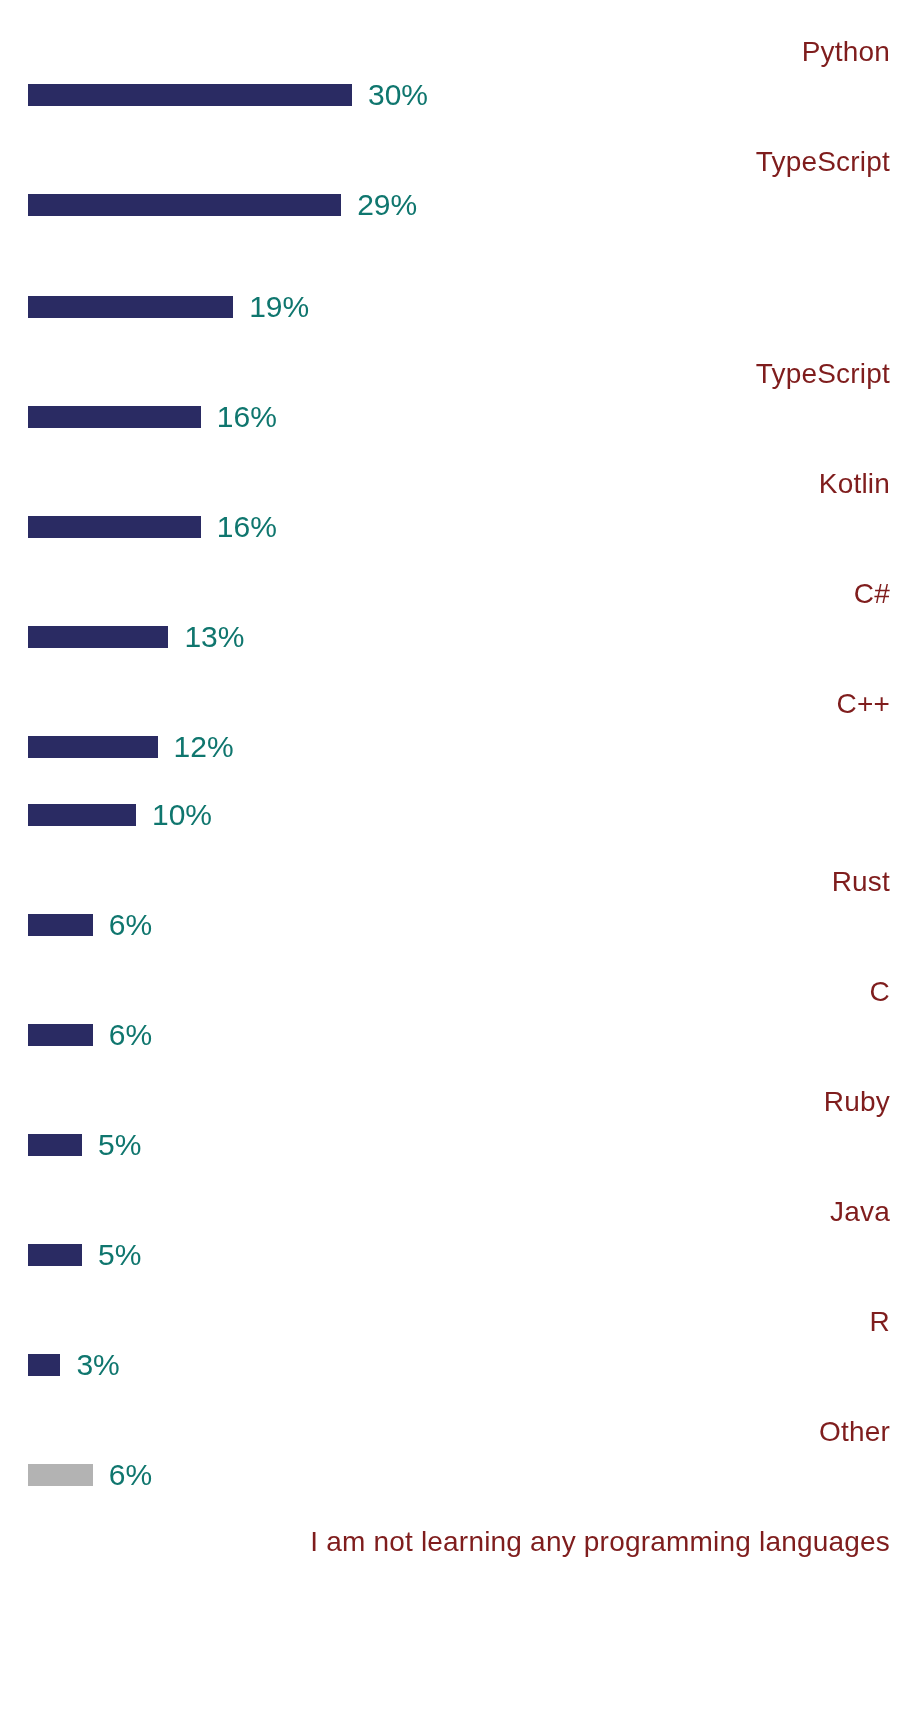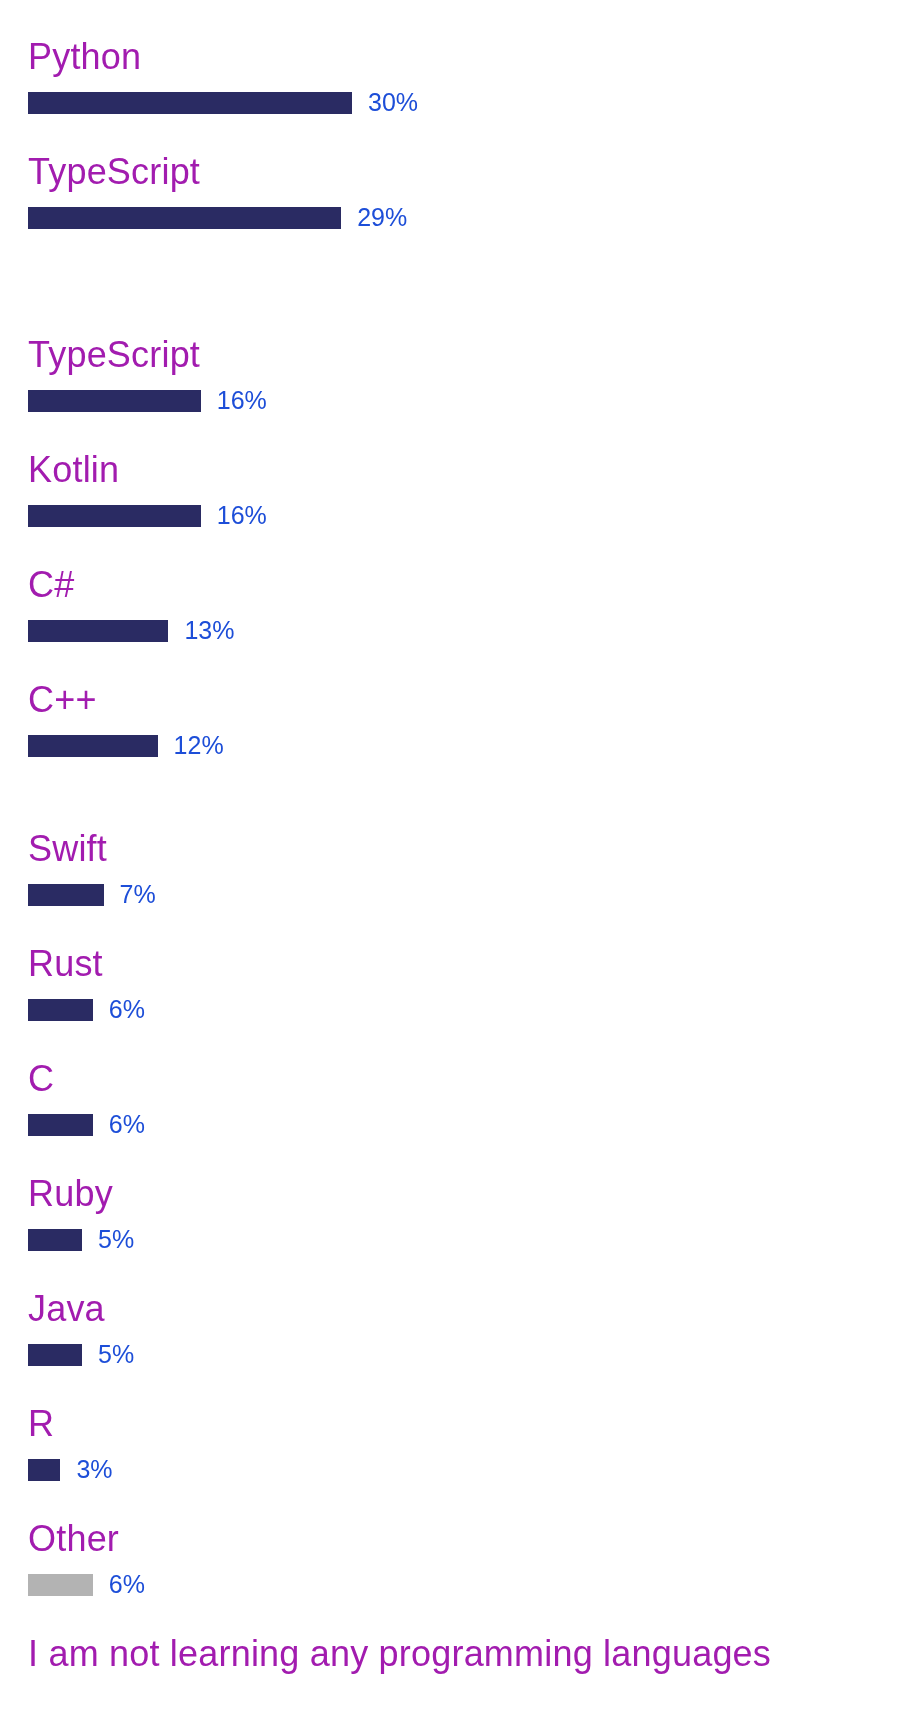--- a/index.html
+++ b/index.html
@@ -17,42 +17,43 @@
       display: flex;
       flex-direction: column;
       gap: 34px;
     }
     .bar-item {
       display: flex;
       flex-direction: column;
       gap: 10px;
     }
     .bar-label {
-      font-size: 36px;
-      color: #a21caf;
+      font-size: 28px;
+      color: #7f1d1d;
       font-weight: 400;
       letter-spacing: 0.2px;
+      text-align: right;
     }
     .bar-row {
       display: flex;
       align-items: center;
       gap: 16px;
     }
     .bar-fill {
       height: 22px;
     }
     .bar-fill.primary {
       background: #2a2b63;
     }
     .bar-fill.secondary {
       background: #b3b3b3;
     }
     .bar-value {
-      font-size: 25px;
-      color: #1d4ed8;
+      font-size: 30px;
+      color: #0f766e;
       font-weight: 500;
     }
   </style>
 </head>
 <body>
 
 <div class="chart" id="chart-root">
     <div class="bar-item">
       <div class="bar-label">Python</div>
       <div class="bar-row">
@@ -63,20 +64,24 @@
     <div class="bar-item">
       <div class="bar-label">TypeScript</div>
       <div class="bar-row">
         <div class="bar-fill primary" style="width: 313.2px; background: rgb(42, 43, 99);"></div>
         <div class="bar-value">29%</div>
       </div>
     </div>
     <div class="bar-item">
     </div>
     <div class="bar-item">
+      <div class="bar-row">
+        <div class="bar-fill primary" style="width: 205.2px; background: rgb(42, 43, 99);"></div>
+        <div class="bar-value">19%</div>
+      </div>
     </div>
     <div class="bar-item">
       <div class="bar-label">TypeScript</div>
       <div class="bar-row">
         <div class="bar-fill primary" style="width: 172.8px; background: rgb(42, 43, 99);"></div>
         <div class="bar-value">16%</div>
       </div>
     </div>
     <div class="bar-item">
       <div class="bar-label">Kotlin</div>
@@ -93,26 +98,23 @@
       </div>
     </div>
     <div class="bar-item">
       <div class="bar-label">C++</div>
       <div class="bar-row">
         <div class="bar-fill primary" style="width: 129.6px; background: rgb(42, 43, 99);"></div>
         <div class="bar-value">12%</div>
       </div>
     </div>
     <div class="bar-item">
-    </div>
-    <div class="bar-item">
-      <div class="bar-label">Swift</div>
       <div class="bar-row">
-        <div class="bar-fill primary" style="width: 75.6px; background: rgb(42, 43, 99);"></div>
-        <div class="bar-value">7%</div>
+        <div class="bar-fill primary" style="width: 108px; background: rgb(42, 43, 99);"></div>
+        <div class="bar-value">10%</div>
       </div>
     </div>
     <div class="bar-item">
       <div class="bar-label">Rust</div>
       <div class="bar-row">
         <div class="bar-fill primary" style="width: 64.8px; background: rgb(42, 43, 99);"></div>
         <div class="bar-value">6%</div>
       </div>
     </div>
     <div class="bar-item">

